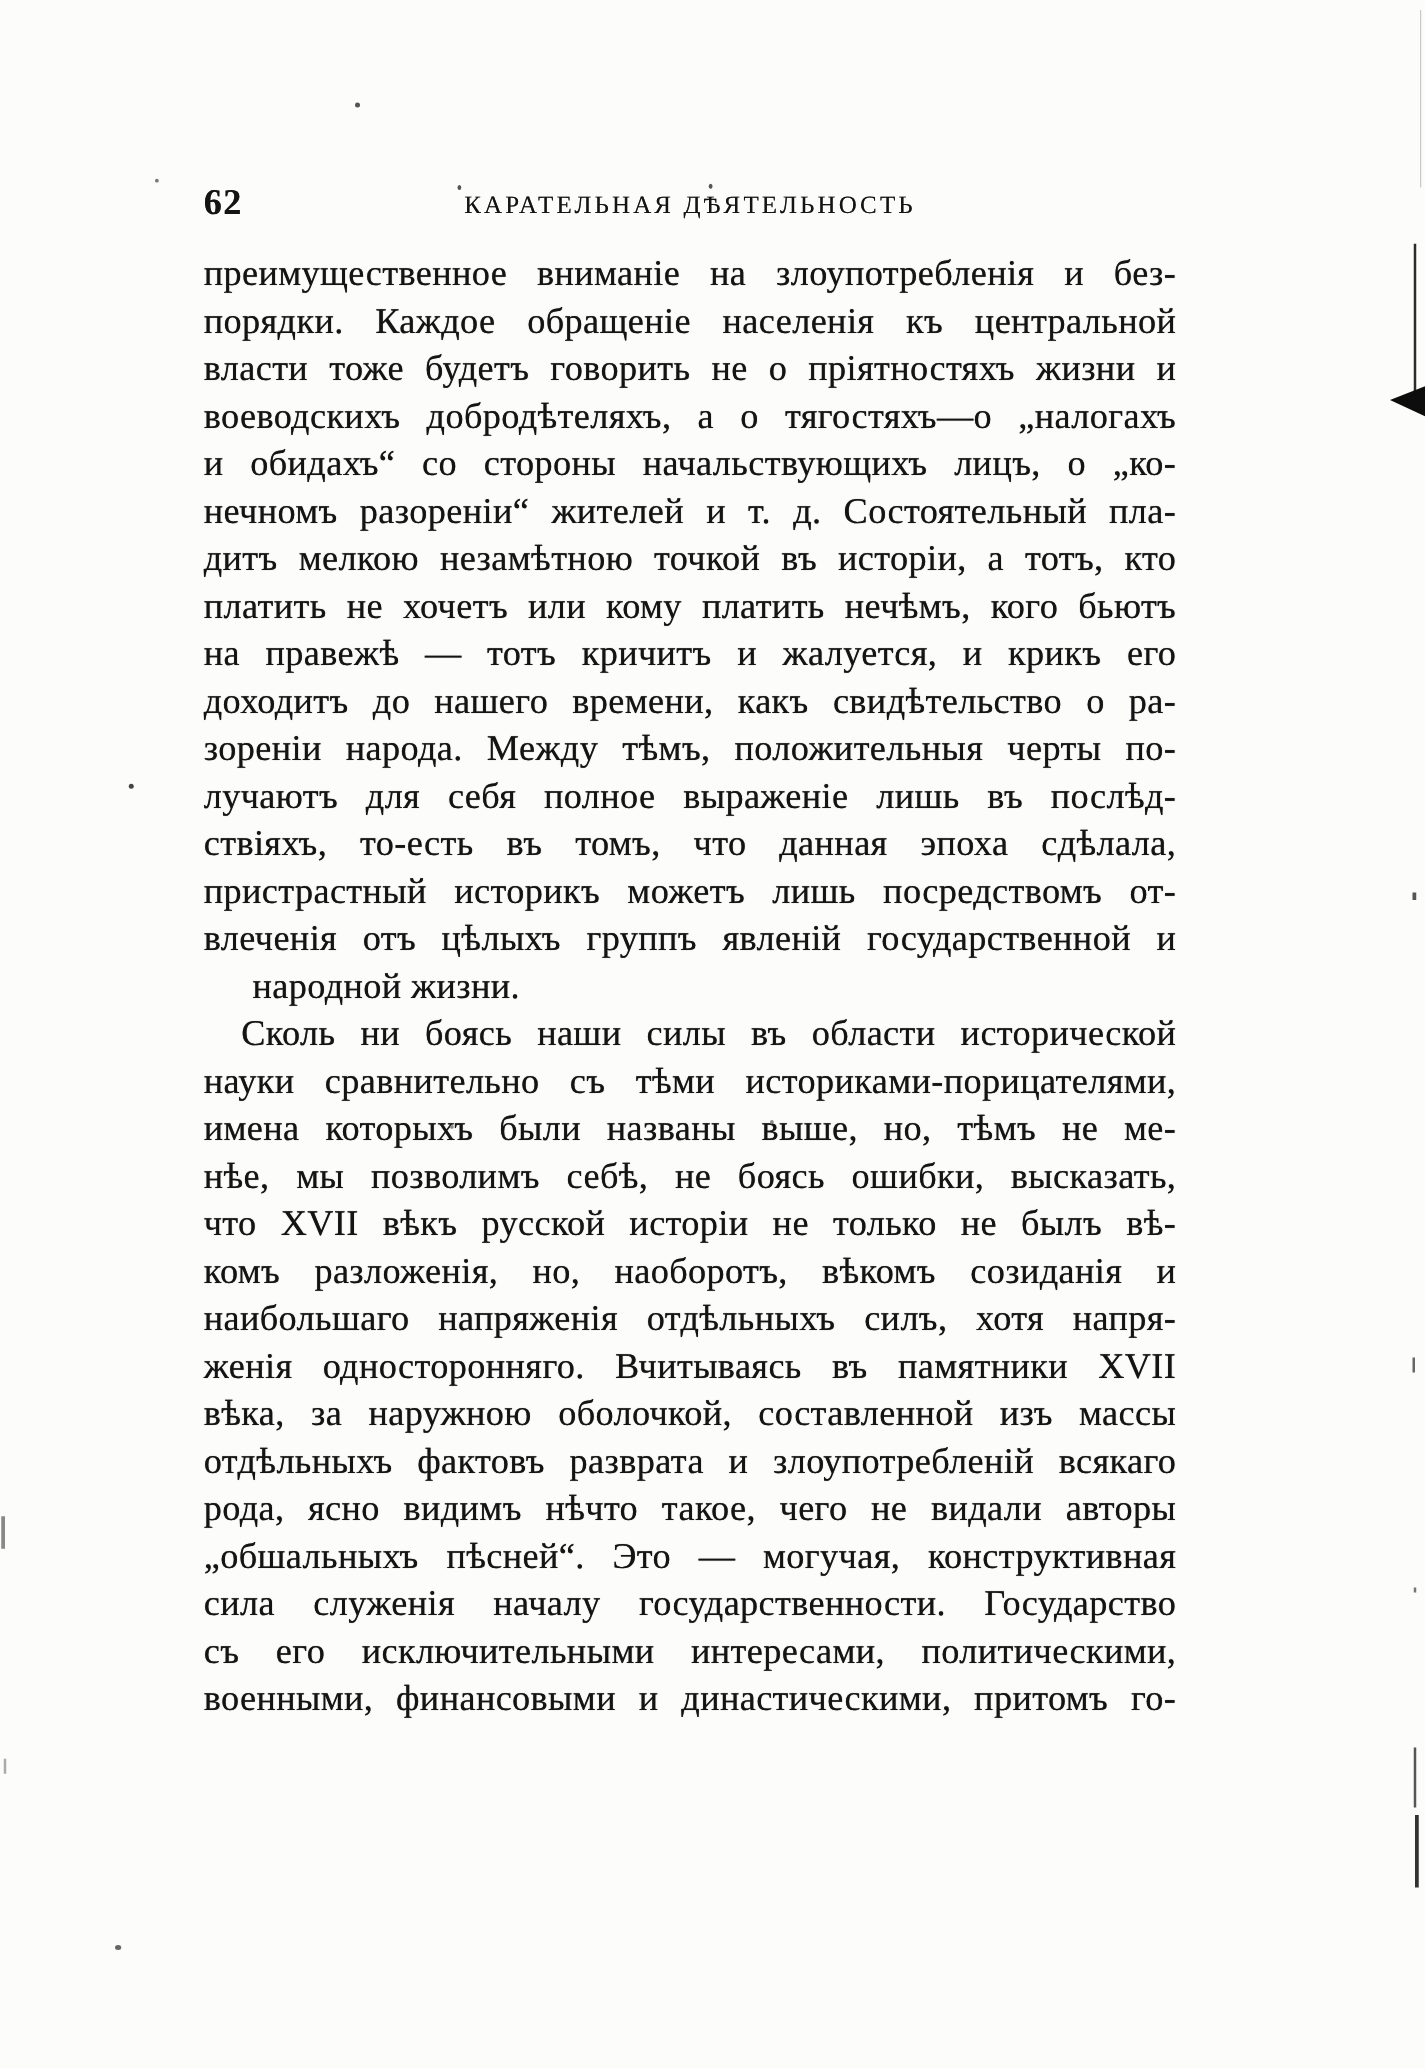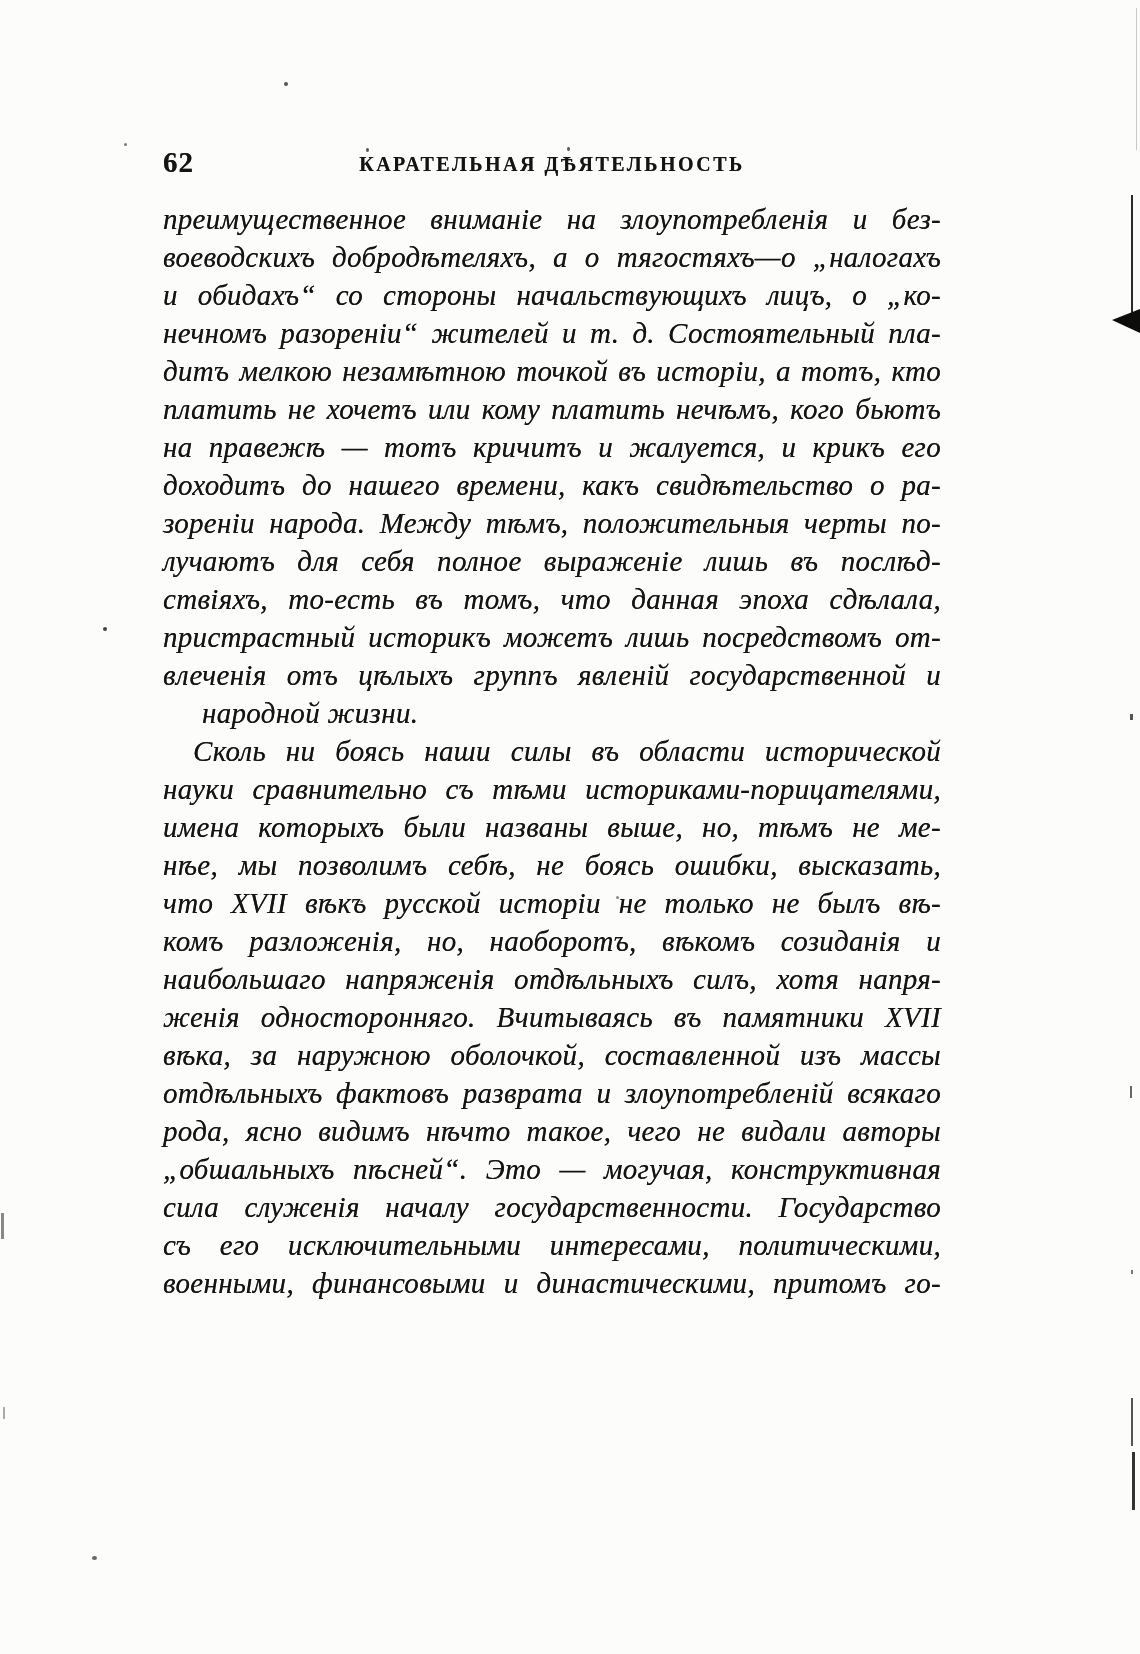--- a/index.html
+++ b/index.html
@@ -15,27 +15,27 @@
 
   
   .page-number{
     position:absolute;left:163px;top:146px;
     font-size:29px;font-weight:bold;letter-spacing:1px;
     text-shadow:0 0 .5px rgba(0,0,0,.65);
   }
   .running-title{
     position:absolute;left:163px;top:153px;width:778px;
     text-align:center;
-    font-size:20px;font-weight:bold;letter-spacing:2.5px;
+    font-size:20px;font-weight:normal;letter-spacing:2.5px;
     text-shadow:0 0 .5px rgba(0,0,0,.6);
   }
 
   
   .text-block{
-    position:absolute;left:163px;top:200px;width:778px;font-style:italic;
+    position:absolute;left:163px;top:200px;width:778px;
   }
   .line{
     font-size:29px;
     line-height:38px;
     height:38px;
     text-align:justify;
     text-align-last:justify;
     letter-spacing:.3px;
     white-space:normal;
     text-shadow:0 0 .6px rgba(0,0,0,.75);
@@ -61,20 +61,22 @@
 <body>
 
 <div class="page">
 
   <span class="page-number">62</span>
 
   <span class="running-title">КАРАТЕЛЬНАЯ ДѢЯТЕЛЬНОСТЬ</span>
 
   <div class="text-block" id="text-block">
       <div class="line">преимущественное вниманіе на злоупотребленія и без-</div>
+      <div class="line">порядки. Каждое обращеніе населенія къ центральной</div>
+      <div class="line">власти тоже будетъ говорить не о пріятностяхъ жизни и</div>
       <div class="line">воеводскихъ добродѣтеляхъ, а о тягостяхъ—о „налогахъ</div>
       <div class="line">и обидахъ“ со стороны начальствующихъ лицъ, о „ко-</div>
       <div class="line">нечномъ разореніи“ жителей и т. д. Состоятельный пла-</div>
       <div class="line">дитъ мелкою незамѣтною точкой въ исторіи, а тотъ, кто</div>
       <div class="line">платить не хочетъ или кому платить нечѣмъ, кого бьютъ</div>
       <div class="line">на правежѣ — тотъ кричитъ и жалуется, и крикъ его</div>
       <div class="line">доходитъ до нашего времени, какъ свидѣтельство о ра-</div>
       <div class="line">зореніи народа. Между тѣмъ, положительныя черты по-</div>
       <div class="line">лучаютъ для себя полное выраженіе лишь въ послѣд-</div>
       <div class="line">ствіяхъ, то-есть въ томъ, что данная эпоха сдѣлала,</div>

